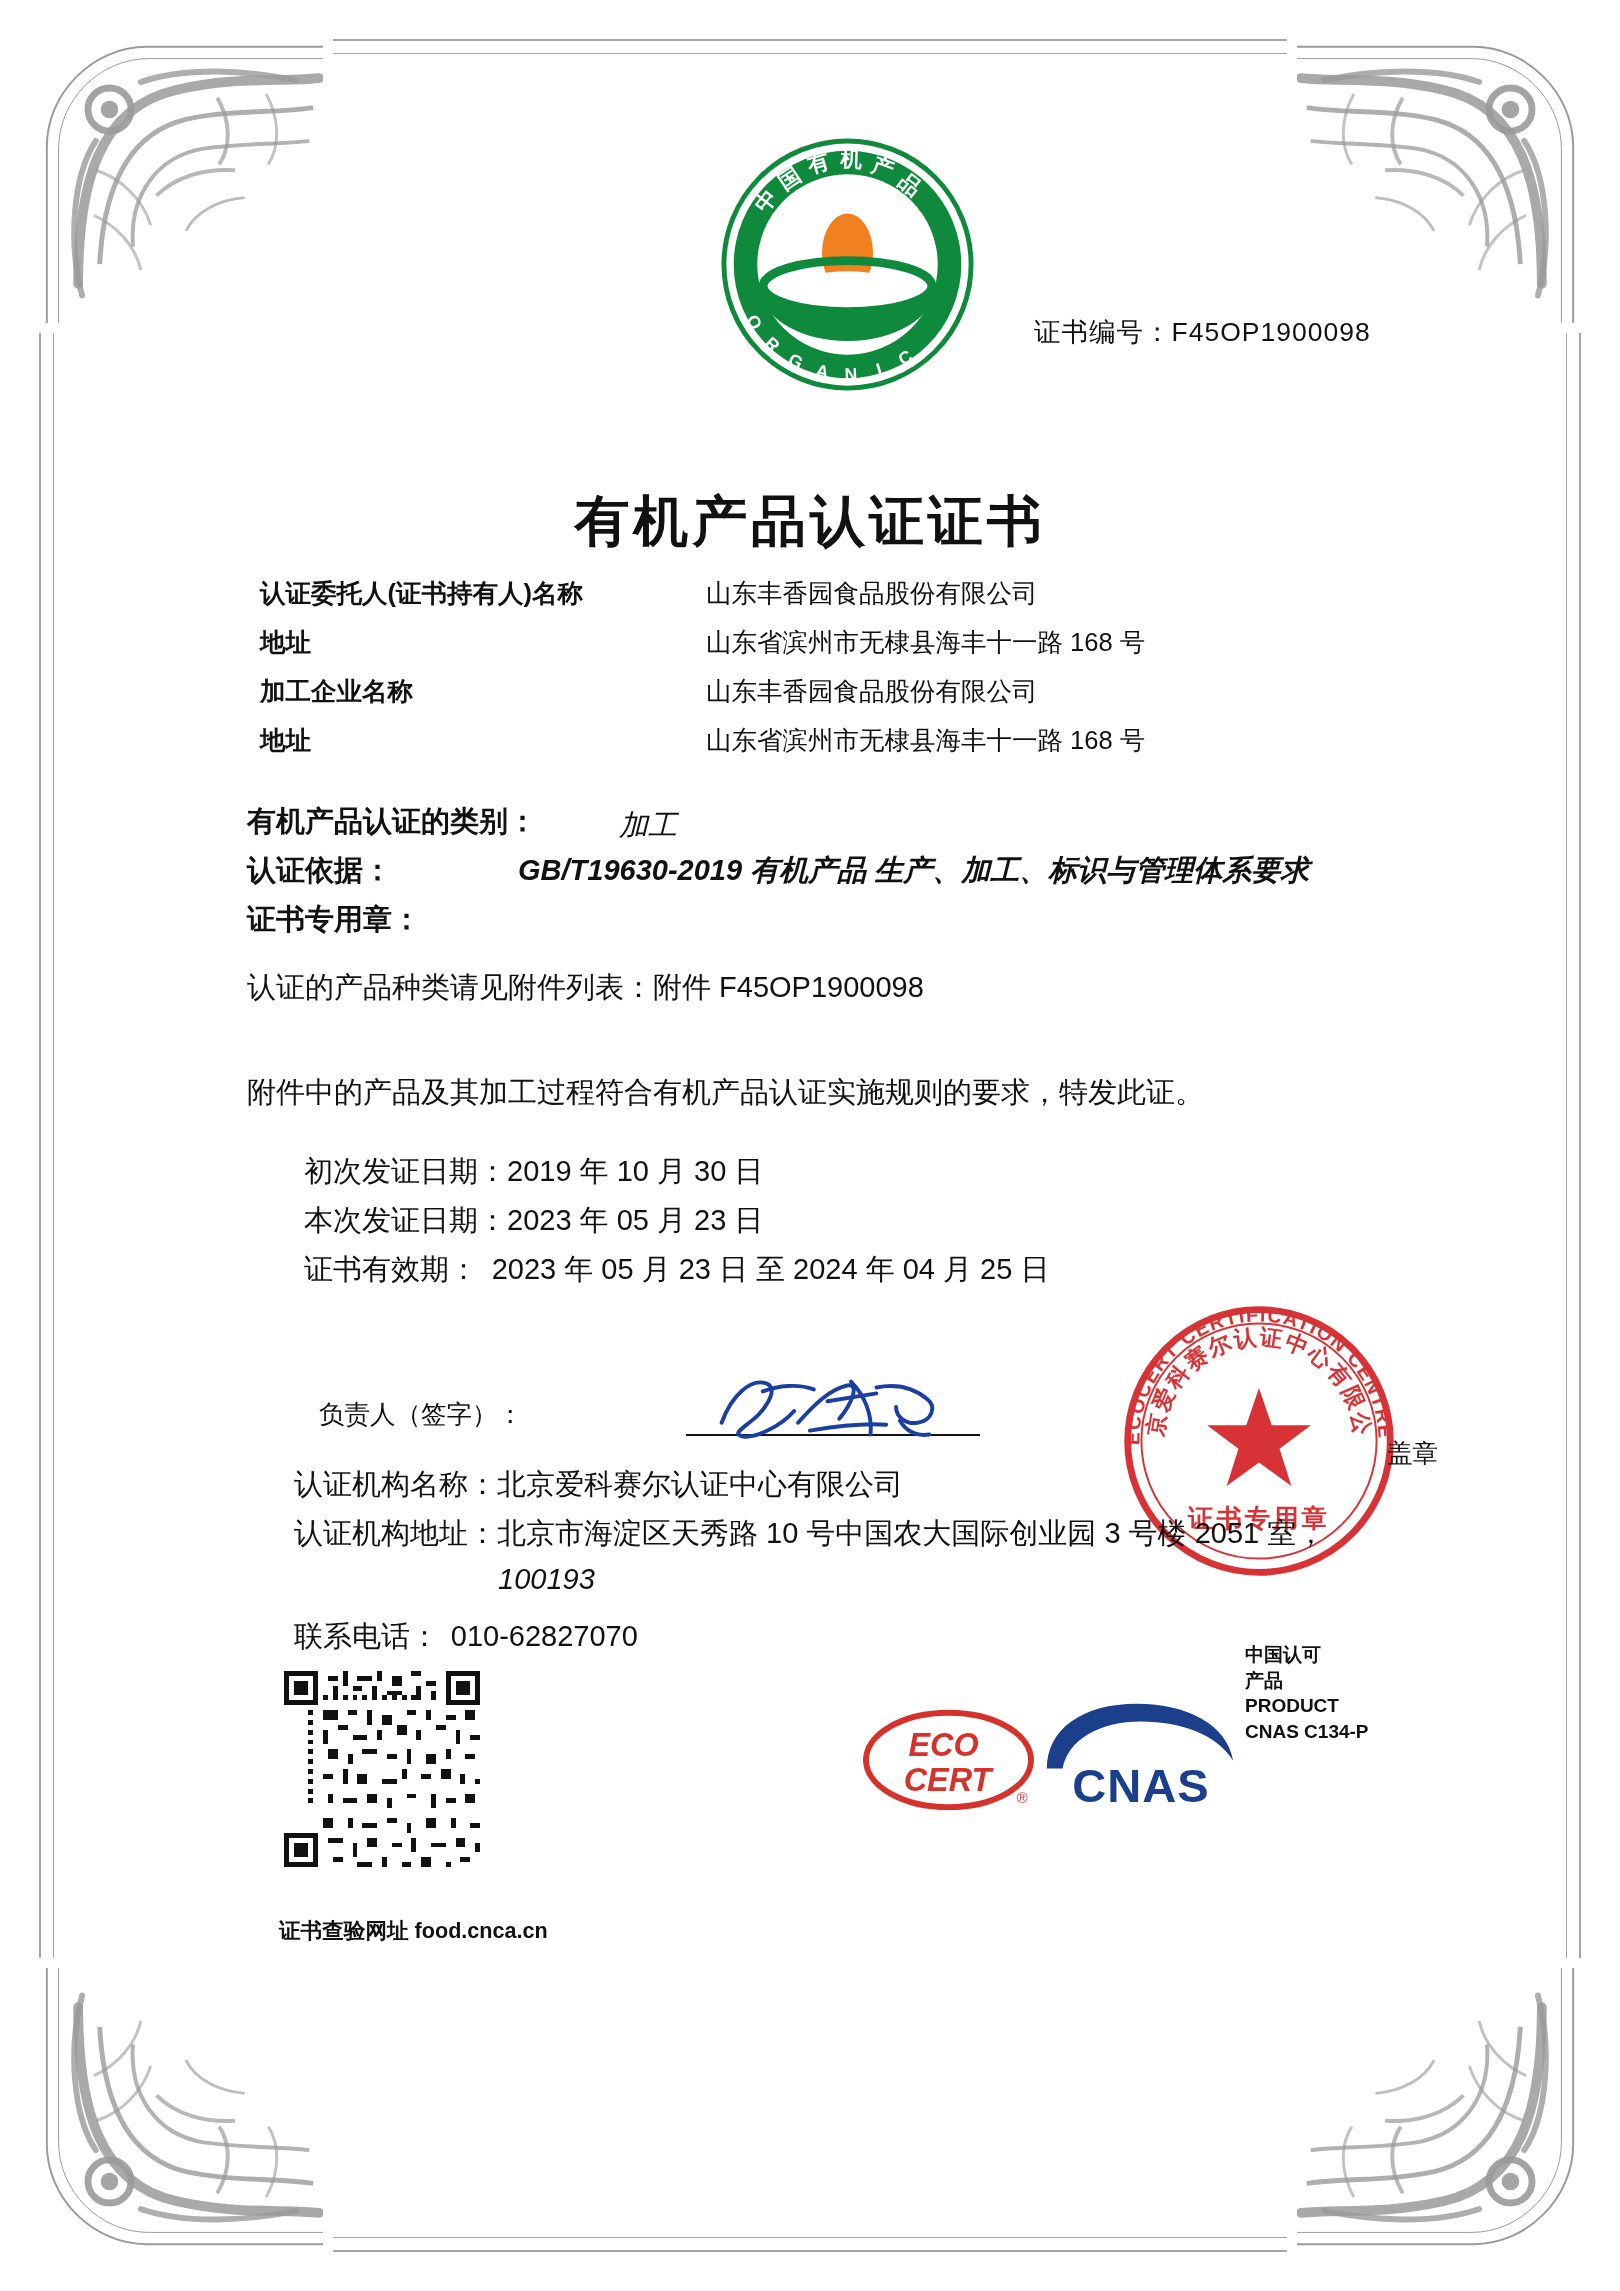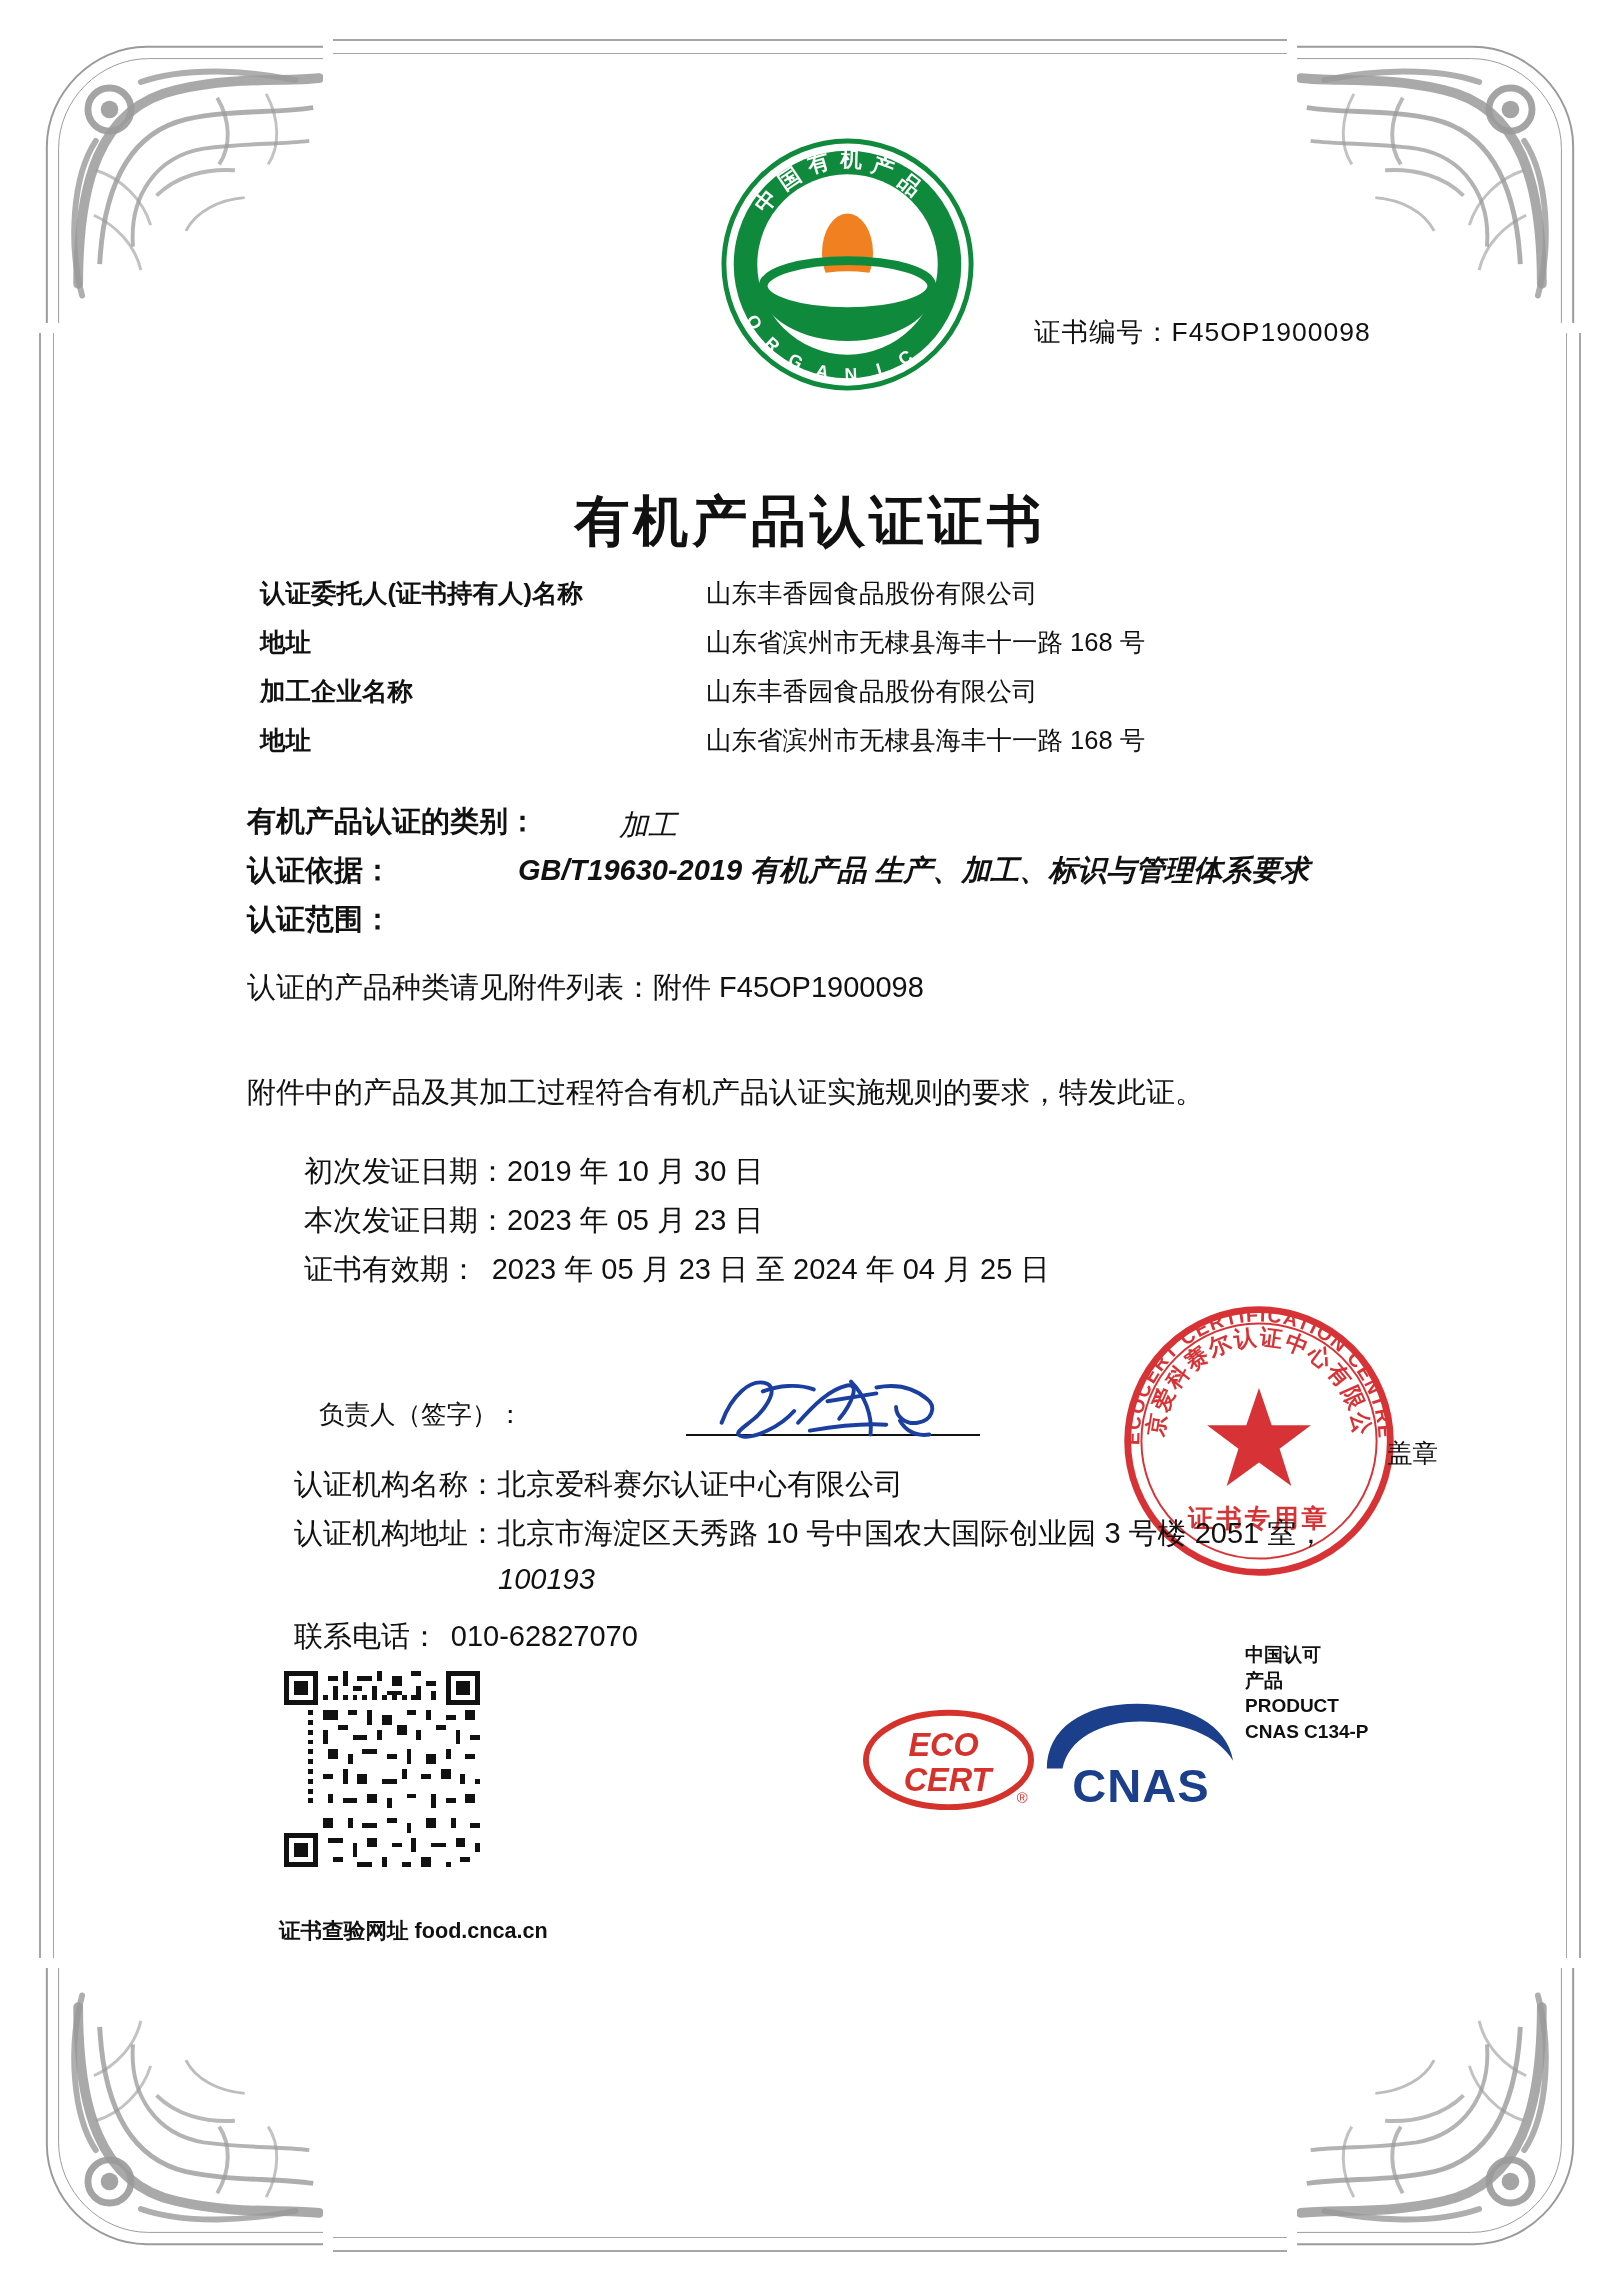--- a/index.html
+++ b/index.html
@@ -300,21 +300,21 @@
 
   <div class="l-col bold" style="top:723px;">地址</div>
   <div class="v-col" style="top:723px;">山东省滨州市无棣县海丰十一路 168 号</div>
 
   <div class="para bold" style="left:247px; top:802px;">有机产品认证的类别：</div>
   <div class="para small-italic" style="left:619px; top:806px;">加工</div>
 
   <div class="para bold" style="left:247px; top:851px;">认证依据：</div>
   <div class="para italic-bold" style="left:518px; top:851px;">GB/T19630-2019 有机产品 生产、加工、标识与管理体系要求</div>
 
-  <div class="para bold" style="left:247px; top:900px;">认证范围：</div>
+  <div class="para bold" style="left:247px; top:900px;">证书专用章：</div>
   <div class="para" style="left:247px; top:968px;">认证的产品种类请见附件列表：附件 F45OP1900098</div>
 
   <div class="para" style="left:247px; top:1073px;">附件中的产品及其加工过程符合有机产品认证实施规则的要求，特发此证。</div>
 
   <div class="para" style="left:304px; top:1152px;">
     <span>初次发证日期：</span><span>2019 年 10 月 30 日</span>
   </div>
   <div class="para" style="left:304px; top:1201px;">
     <span>本次发证日期：</span><span>2023 年 05 月 23 日</span>
   </div>

